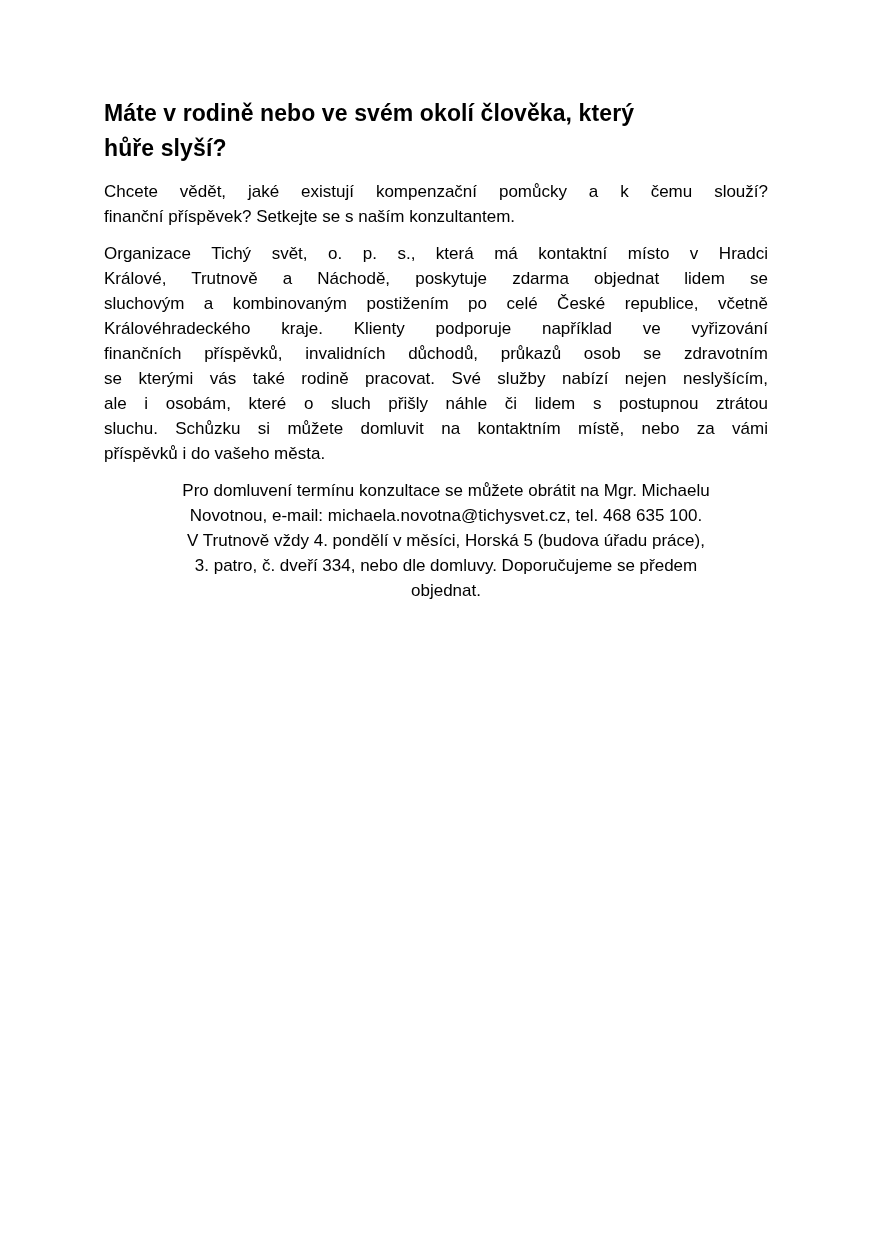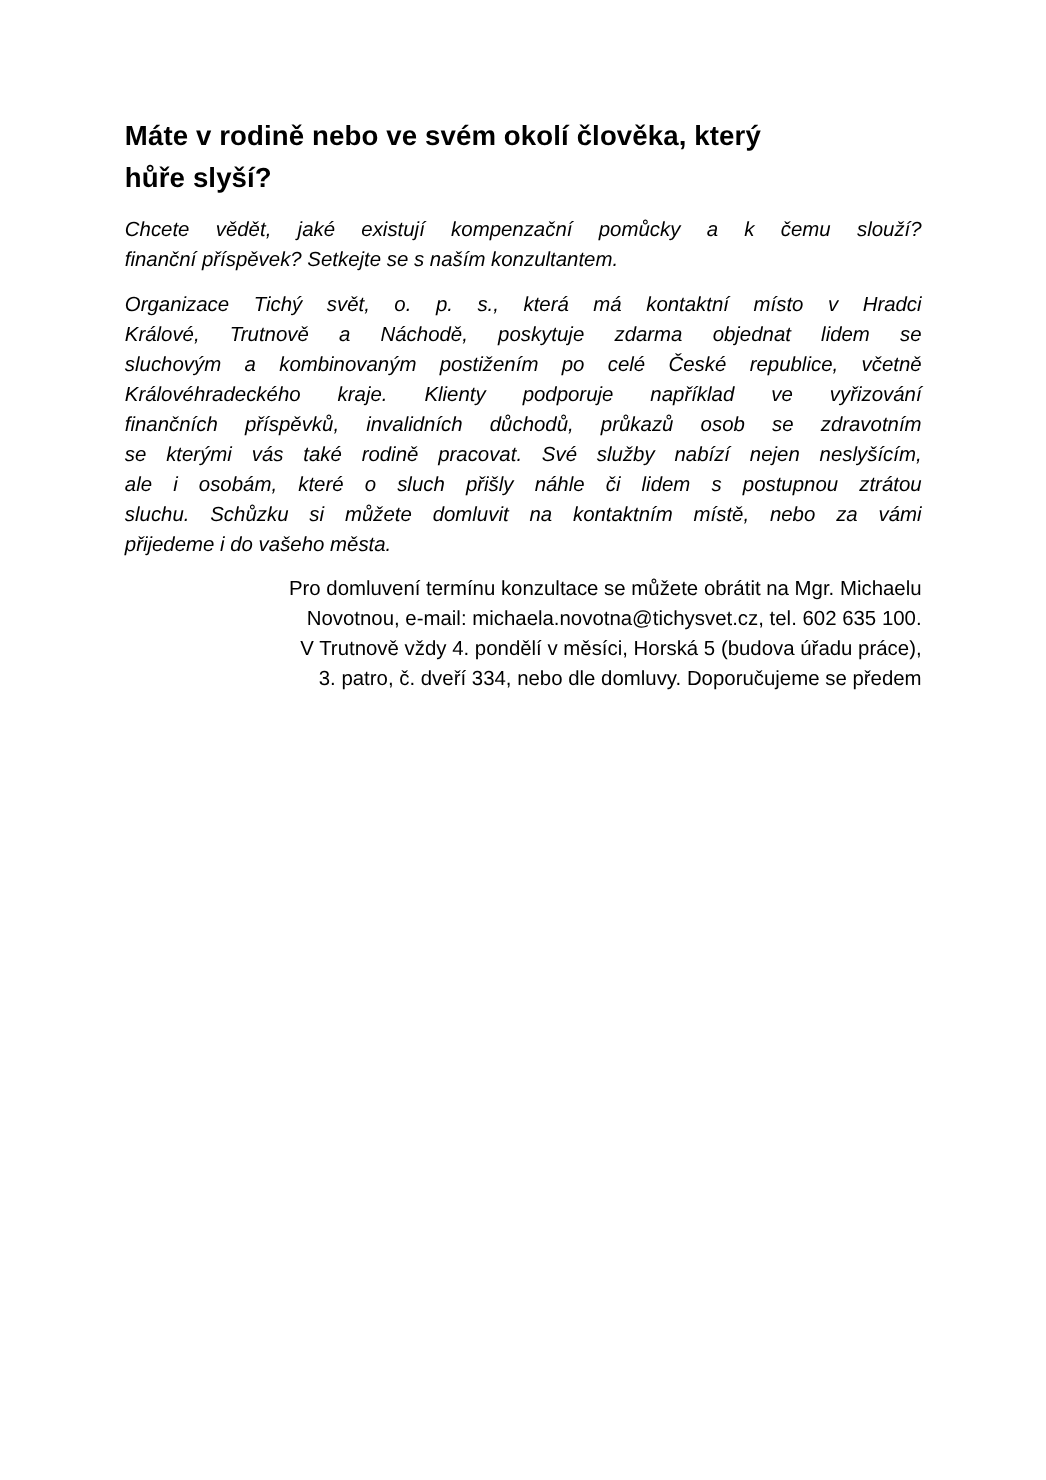--- a/index.html
+++ b/index.html
@@ -27,28 +27,27 @@
   }
   .para {
     margin: 0 0 12px 0;
     font-size: 17px;
     font-weight: normal;
     line-height: 25px;
   }
   .para-justify .line {
     text-align: justify;
     text-align-last: justify;
-    font-style: italic;
   }
   .para-justify .line:last-child {
     text-align: left;
     text-align-last: auto;
   }
   .para-left .line {
-    text-align: right;
+    text-align: center;
     white-space: nowrap;
     margin-left: 20px;
   }
 </style>
 </head>
 <body>
 
 <div class="page">
   <div class="content">
 
@@ -79,29 +78,30 @@
 
         <div class="line">finančních příspěvků, invalidních důchodů, průkazů osob se zdravotním</div>
 
 
         <div class="line">se kterými vás také rodině pracovat. Své služby nabízí nejen neslyšícím,</div>
 
         <div class="line">ale i osobám, které o sluch přišly náhle či lidem s postupnou ztrátou</div>
 
         <div class="line">sluchu. Schůzku si můžete domluvit na kontaktním místě, nebo za vámi</div>
 
-        <div class="line">přijedeme i do vašeho města.</div>
+        <div class="line">příspěvků i do vašeho města.</div>
       </div>
 
     <div class="para para-left">
 
         <div class="line">Pro domluvení termínu konzultace se můžete obrátit na Mgr. Michaelu</div>
 
-        <div class="line">Novotnou, e-mail: michaela.novotna@tichysvet.cz, tel. 602 635 100.</div>
+        <div class="line">Novotnou, e-mail: michaela.novotna@tichysvet.cz, tel. 468 635 100.</div>
 
         <div class="line">V Trutnově vždy 4. pondělí v měsíci, Horská 5 (budova úřadu práce),</div>
 
         <div class="line">3. patro, č. dveří 334, nebo dle domluvy. Doporučujeme se předem</div>
 
+        <div class="line">objednat.</div>
       </div>
 
   </div>
 </div>
 
 </body></html>

